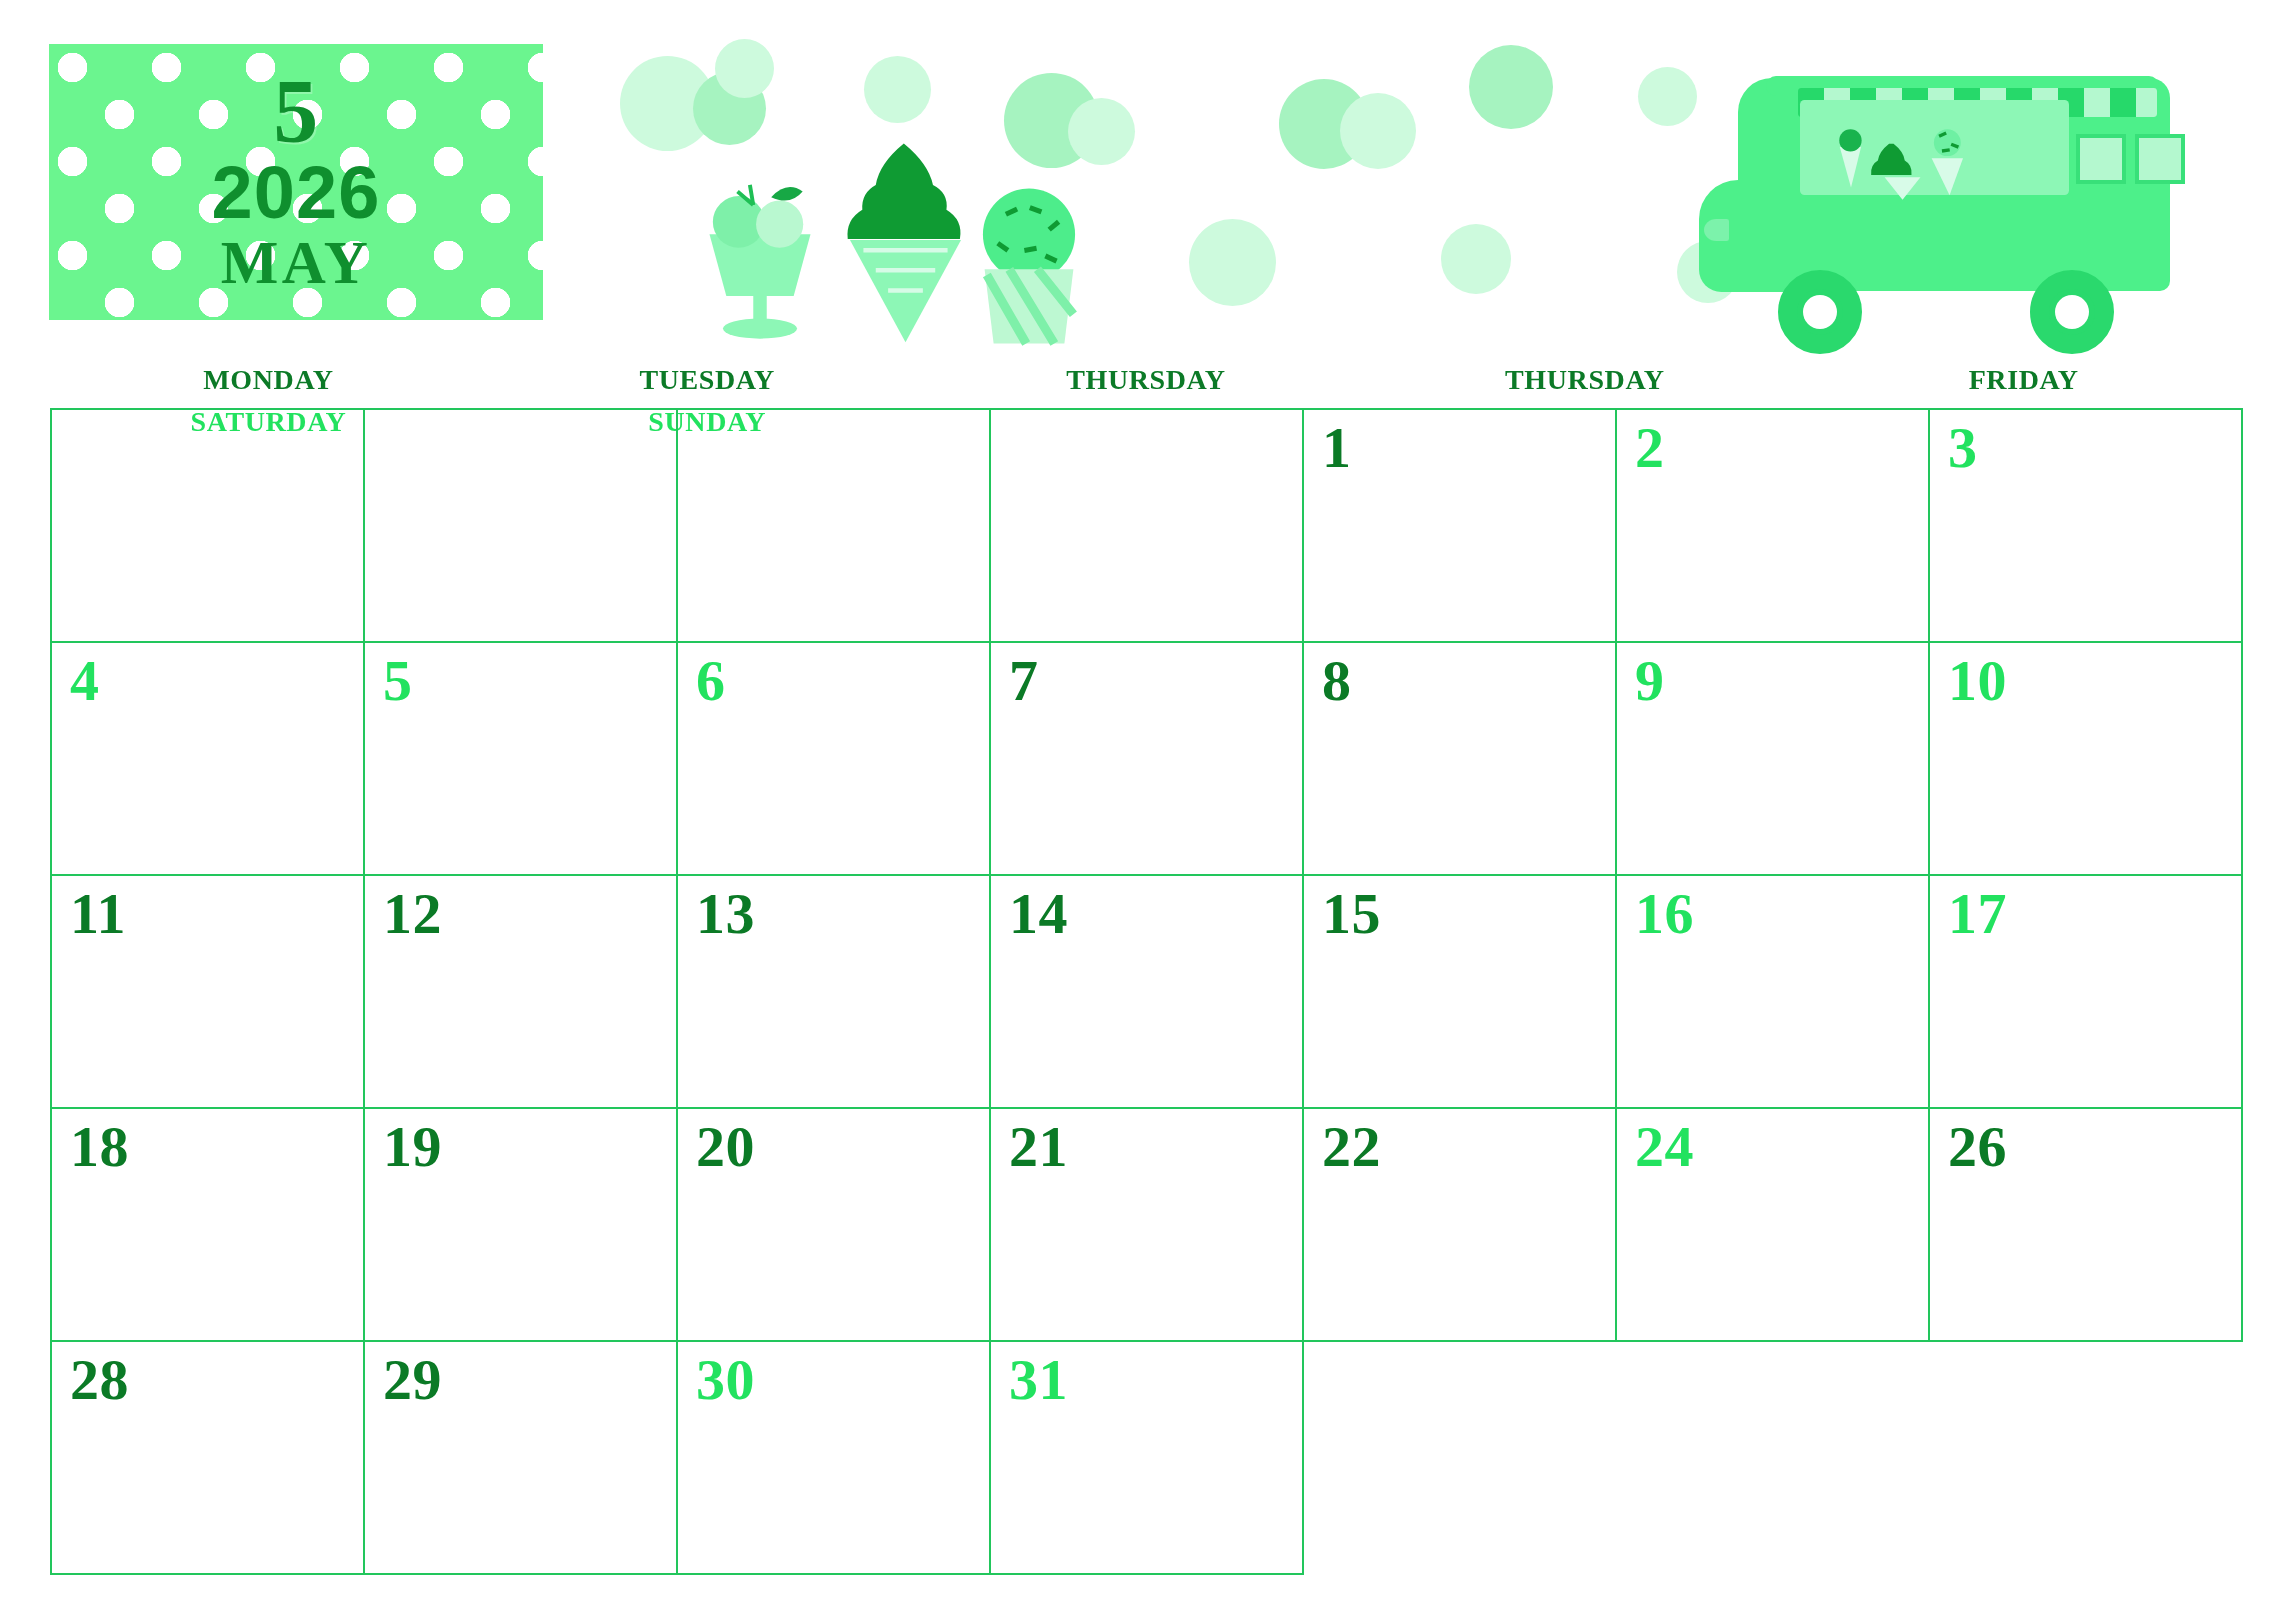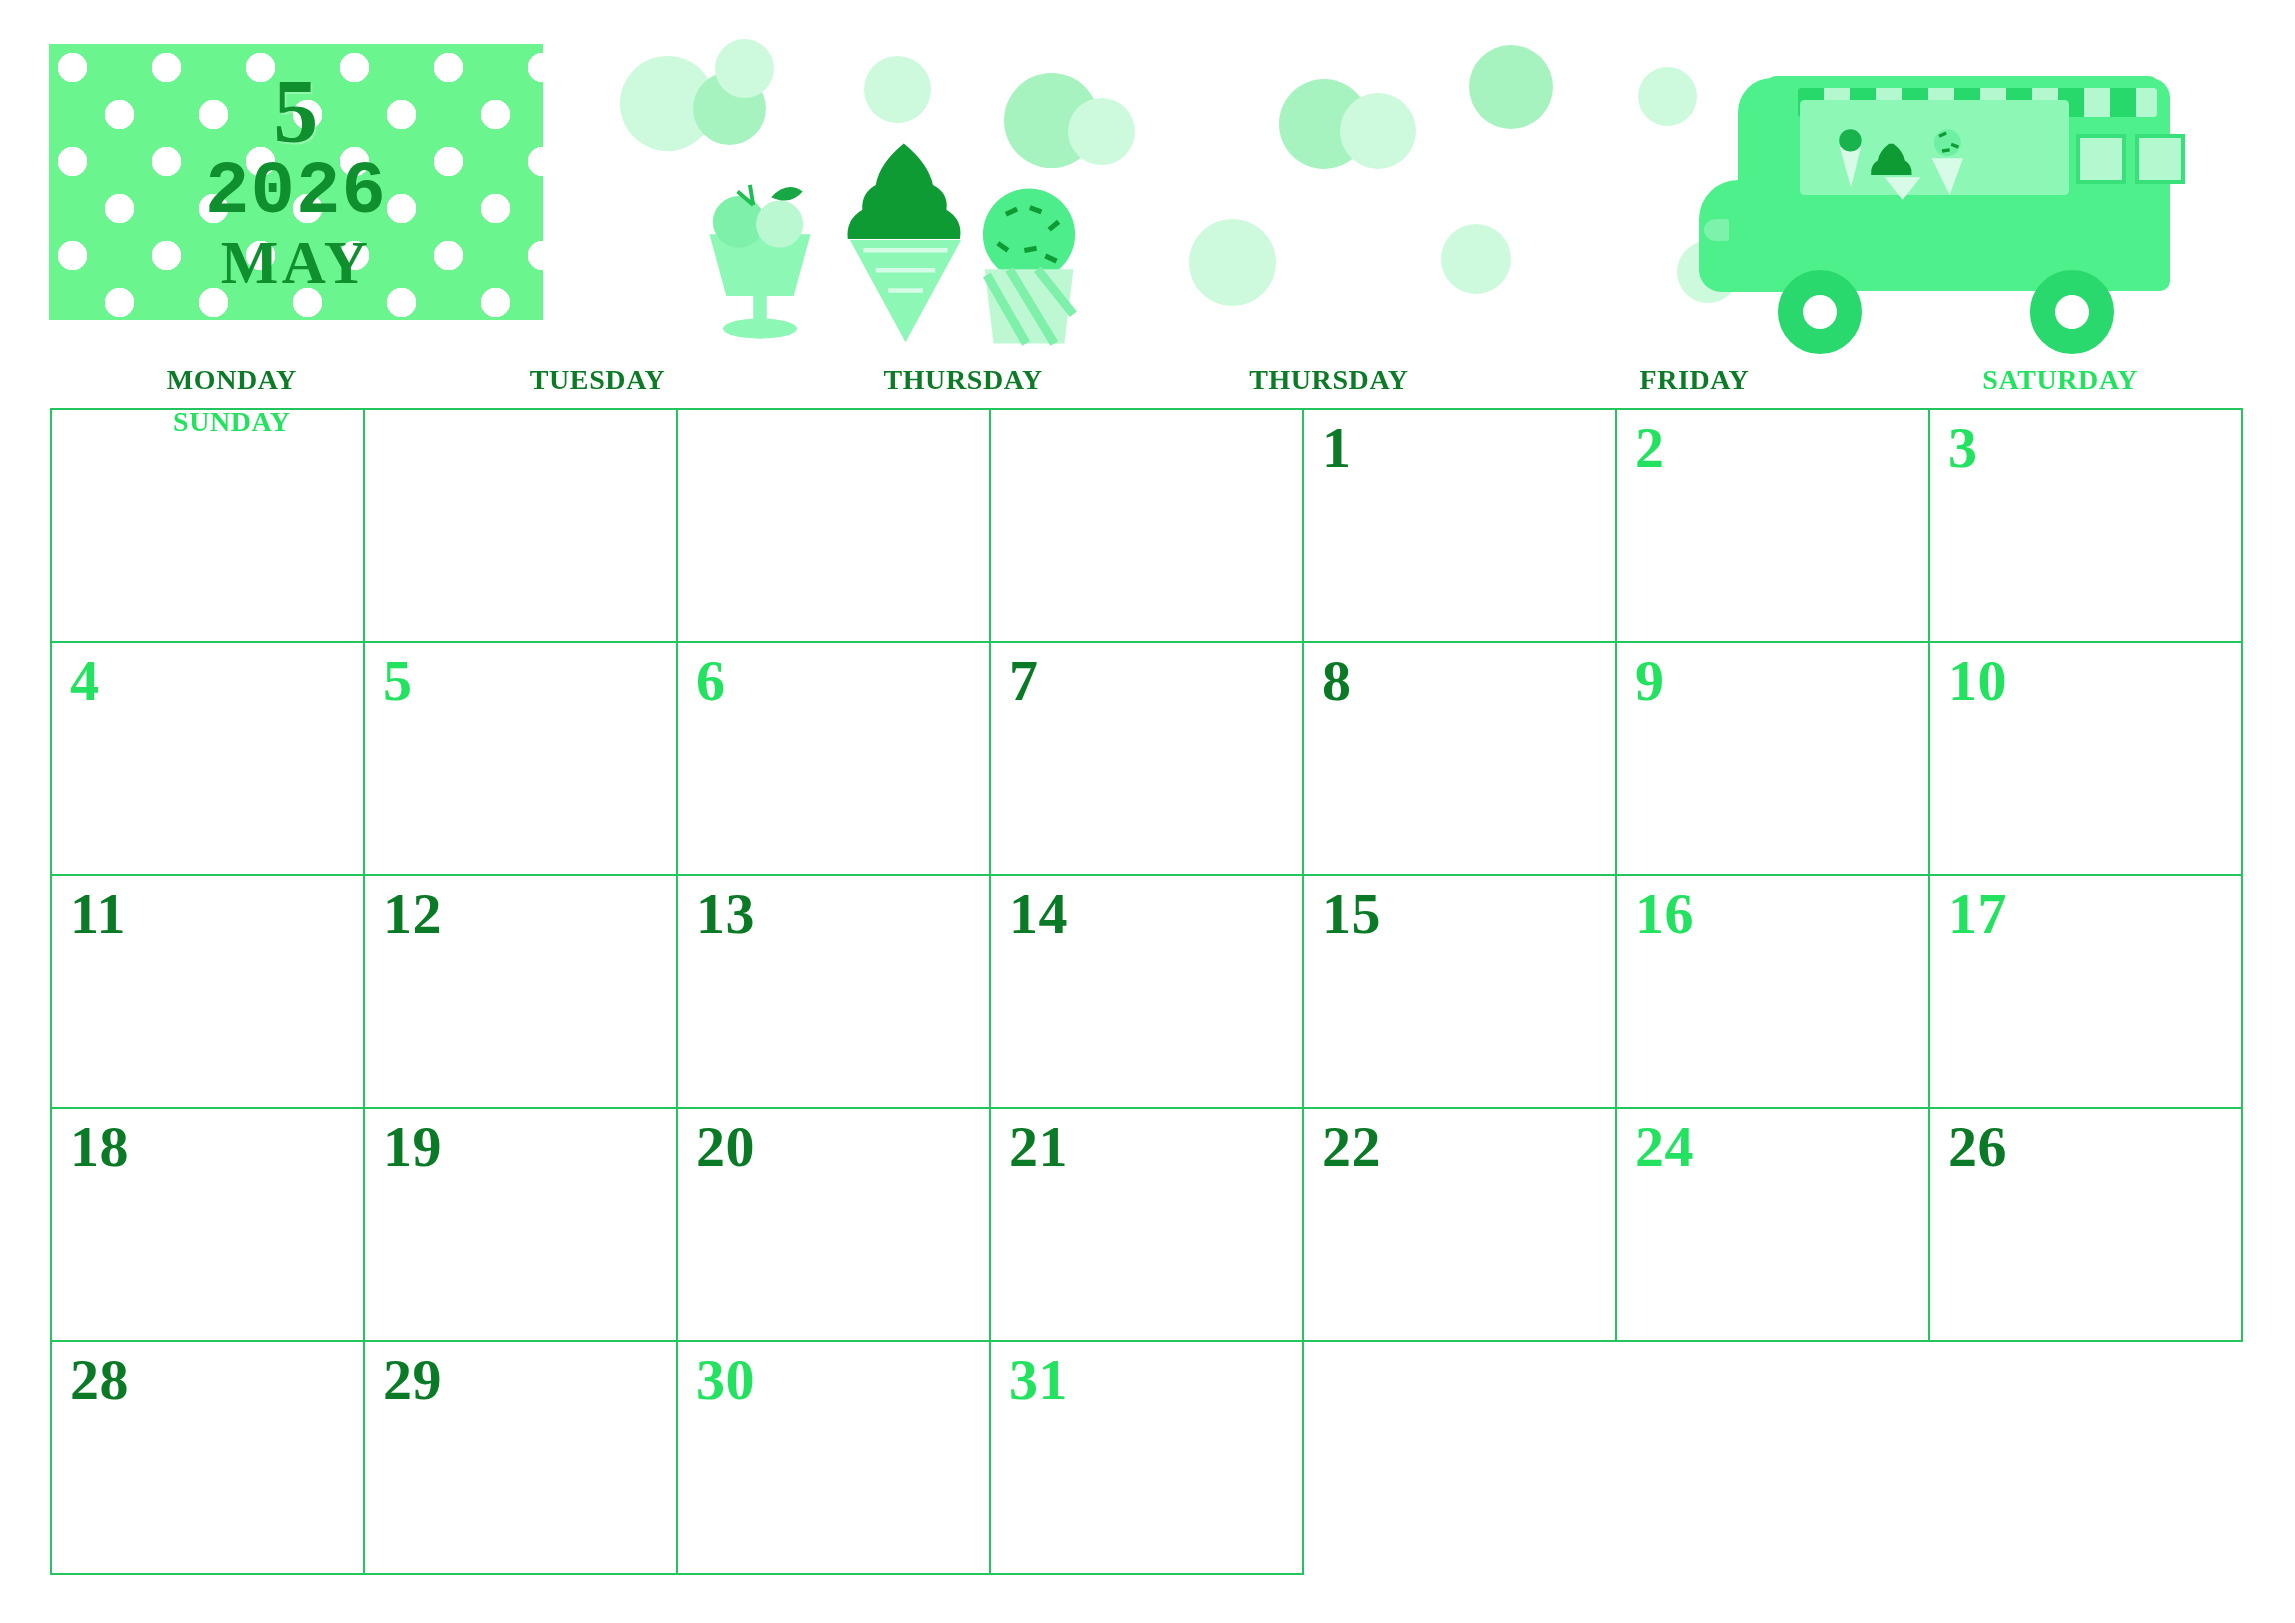--- a/index.html
+++ b/index.html
@@ -49,21 +49,21 @@
   .month-num {
     font-family: "Liberation Serif", serif;
     font-weight: bold;
     font-size: 90px;
     line-height: 0.96;
     color: #0f8f2e;
     letter-spacing: 0.6px;
     text-shadow: 1.7px 1.7px 0 rgba(255,255,255,0.25);
   }
   .month-year {
-    font-family: Liberation Mono, monospace;
+    font-family: Liberation Sans, sans-serif;
     font-weight: bold;
     font-size: 74px;
     line-height: 1.02;
     color: #0f8f2e;
     letter-spacing: 1.1px;
   }
   .month-name {
     font-family: "Liberation Serif", serif;
     font-weight: bold;
     font-size: 61px;
@@ -171,21 +171,21 @@
     background: #7cf2ab;
   }
 
   
   .weekdays {
     position: absolute;
     left: 49px; top: 359px;
     width: 2194px;
     height: 42px;
     display: grid;
-    grid-template-columns: repeat(6, 1fr);
+    grid-template-columns: repeat(5, 1fr);
   }
   .weekday {
     font-family: "Liberation Serif", serif;
     font-weight: bold;
     font-size: 28px;
     letter-spacing: 0.6px;
     color: #0c7a27;
     text-align: center;
     line-height: 42px;
   }

